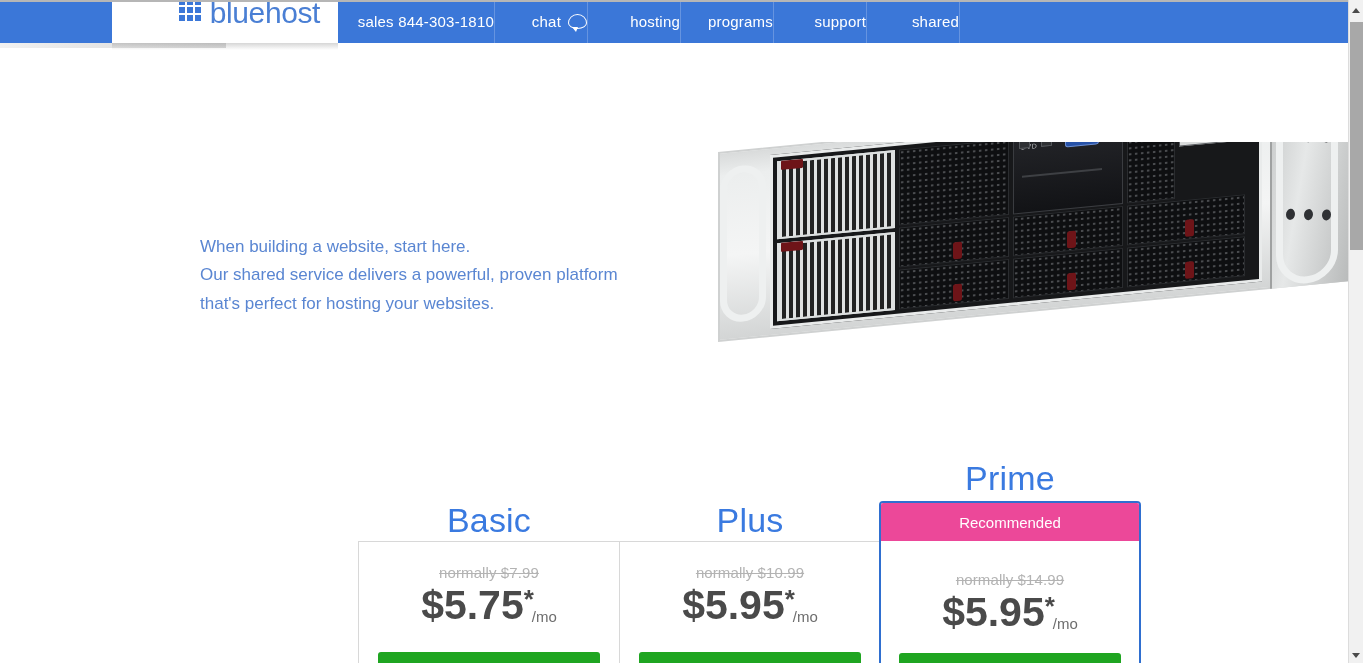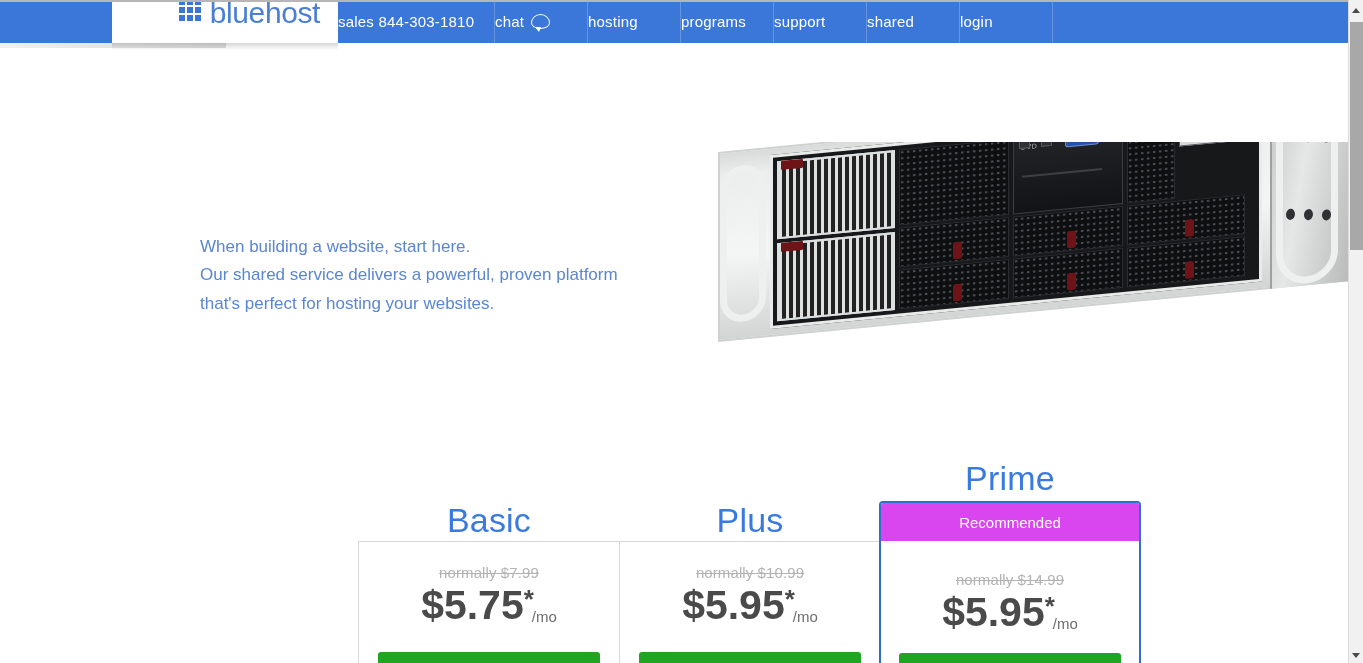--- a/index.html
+++ b/index.html
@@ -45,21 +45,21 @@
     position: absolute;
     left: 338px; top: 0;
     height: 41px;
     display: flex;
     align-items: center;
   }
   .nav-item {
     height: 41px;
     display: flex;
     align-items: center;
-    justify-content: flex-start;
+    justify-content: flex-end;
     color: #ffffff;
     font-size: 15px;
     font-weight: 400;
     letter-spacing: 0.2px;
     box-sizing: border-box;
     border-right: 1px solid rgba(255,255,255,0.22);
     cursor: pointer;
     white-space: nowrap;
     padding-bottom: 2px;
   }
@@ -303,21 +303,21 @@
   .card.prime {
     left: 879px;
     top: 499px;
     height: 164px;
     border: 2px solid #2f6fd0;
     border-radius: 4px 4px 0 0;
     overflow: hidden;
   }
   .rec-badge {
     height: 38px;
-    background: #d946ef;
+    background: #ec4899;
     color: #ffffff;
     font-size: 15px;
     display: flex;
     align-items: center;
     justify-content: center;
   }
   .card-inner {
     padding-top: 22px;
     text-align: center;
   }
@@ -429,23 +429,20 @@
       </div>
 
       <div class="nav-item normal">
         <span>support</span>
       </div>
 
       <div class="nav-item normal">
         <span>shared</span>
       </div>
 
-      <div class="nav-item normal">
-        <span>login</span>
-      </div>
 
     </div>
   </div>
 
   <div class="logo-shadow-tail"></div>
   <div class="logo-plate">
     <span class="logo-mark">
       <i></i>
         <i></i>
         <i></i>

